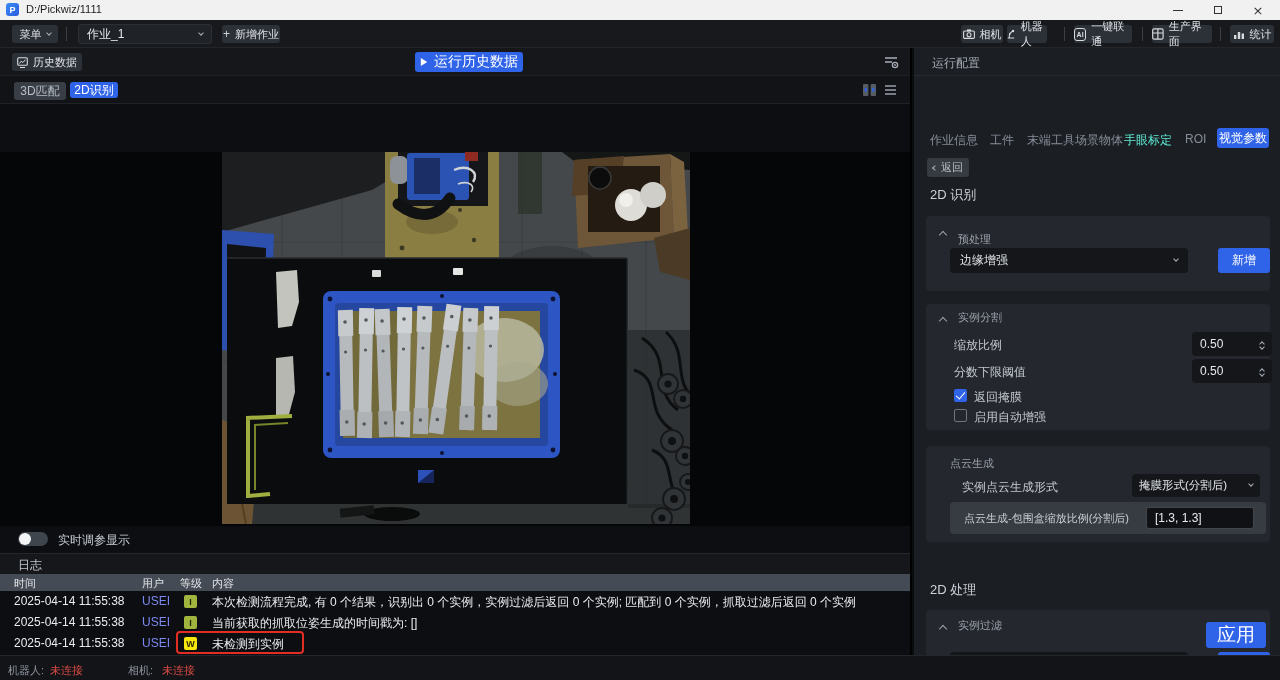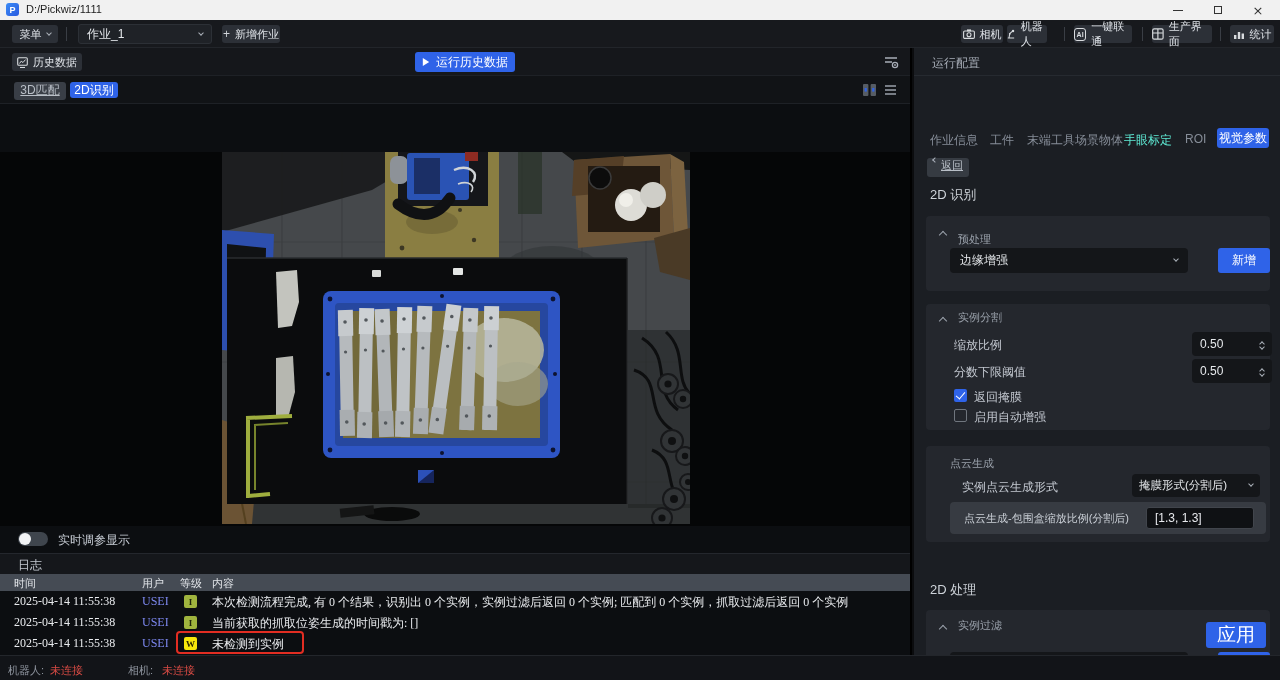--- a/index.html
+++ b/index.html
@@ -31,31 +31,31 @@
   .chev { display:inline-block; width:6px; height:6px; border-right:1.4px solid #a9afb8; border-bottom:1.4px solid #a9afb8; }
   .chev.down { transform:rotate(45deg); margin-top:-3px; }
   .chev.up { transform:rotate(-135deg); margin-top:3px; }
   .chev.left { transform:rotate(135deg); }
   .chev.sm { width:4px; height:4px; }
 
   
   .left-panel { left:0; top:48px; width:910px; height:607px; background:#0c0e11; }
   .bar { left:0; width:910px; background:#15171b; border-bottom:1px solid #1e2126; }
   .blue-btn { background:#2f63e8; border-radius:3px; color:#fff; display:flex; align-items:center; justify-content:center; gap:6px; }
-  .gray-btn { background:#393e46; border-radius:3px; color:#b9bfc7; display:flex; justify-content:center; gap:4px;text-decoration:underline; }
+  .gray-btn { background:#393e46; border-radius:3px; color:#b9bfc7; display:flex; align-items:center; justify-content:center; gap:4px; }
   .play-tri { width:0; height:0; border-left:8px solid #fff; border-top:5px solid transparent; border-bottom:5px solid transparent; }
   .viewport { left:0; top:104px; width:910px; height:374px; background:#050607; }
   .toggle-track { width:30px; height:14px; border-radius:8px; background:#3f454d; position:relative; }
   .toggle-knob { position:absolute; left:1px; top:1px; width:12px; height:12px; border-radius:50%; background:#f2f3f5; }
 
   
   .log-title-row { left:0; top:505px; width:910px; height:21px; background:#15171b; border-top:1px solid #24272d; }
   .log-head { left:0; top:526px; width:910px; height:17px; background:#454b54; color:#e2e5e9; font-size:11px; }
   .log-row { left:0; width:910px; height:21px; font-size:12px; }
-  .cell { position:absolute; top:3px; white-space:nowrap;font-family:Liberation Serif, serif; }
+  .cell { position:absolute; top:3px; white-space:nowrap; }
   .c-time { left:14px; color:#e9ebee; }
   .c-user { left:142px; color:#7d88f0; }
   .c-badge { left:184px; top:4px; width:13px; height:13px; border-radius:2px; font-size:9px; font-weight:bold;
              display:flex; align-items:center; justify-content:center; }
   .badge-I { background:#a0b43e; color:#20260a; }
   .badge-W { background:#f7e60a; color:#2a2600; }
   .c-content { left:212px; color:#e9ebee; }
   .annotation { left:176px; top:583px; width:128px; height:23px; border:2px solid #e22d22; border-radius:4px; }
   .log-filter { left:0; top:628px; width:910px; height:24px; background:#15171b; border-top:1px solid #22252a; }
   .mini-combo { background:#1e2126; border-radius:3px; color:#dfe3e8; font-size:11px;
@@ -165,21 +165,21 @@
 
     <div class="abs bar" style="top:0;height:28px">
       <div class="abs tbtn" style="left:12px;top:5px;width:70px;height:18px">
         <svg width="11" height="11" viewBox="0 0 11 11">
             <rect x="0.7" y="0.7" width="9.6" height="7.6" rx="1" fill="none" stroke="#d8dbde" stroke-width="1.1"></rect>
             <path d="M2.5,6.5 L4.2,4.2 L6,5.5 L8.5,2.6" fill="none" stroke="#d8dbde" stroke-width="1"></path>
             <path d="M3,10.5 h5" stroke="#d8dbde" stroke-width="1.1"></path>
           </svg>
         <span>历史数据</span>
       </div>
-      <div class="abs blue-btn" style="left:415px;top:4px;width:100px;height:20px;font-size:12px">
+      <div class="abs blue-btn" style="left:415px;top:4px;width:108px;height:20px;font-size:14px">
         <span class="play-tri" style="transform:scale(0.8)"></span>
         <span>运行历史数据</span>
       </div>
       <svg class="abs" style="left:883px;top:6px" width="16" height="16" viewBox="0 0 16 16">
           <path d="M2,4 h12 M2,8 h7" stroke="#a8aeb8" stroke-width="1.4"></path>
           <circle cx="12" cy="11" r="2.6" fill="none" stroke="#a8aeb8" stroke-width="1.3"></circle>
           <circle cx="12" cy="11" r="0.9" fill="#a8aeb8"></circle>
         </svg>
     </div>
 

